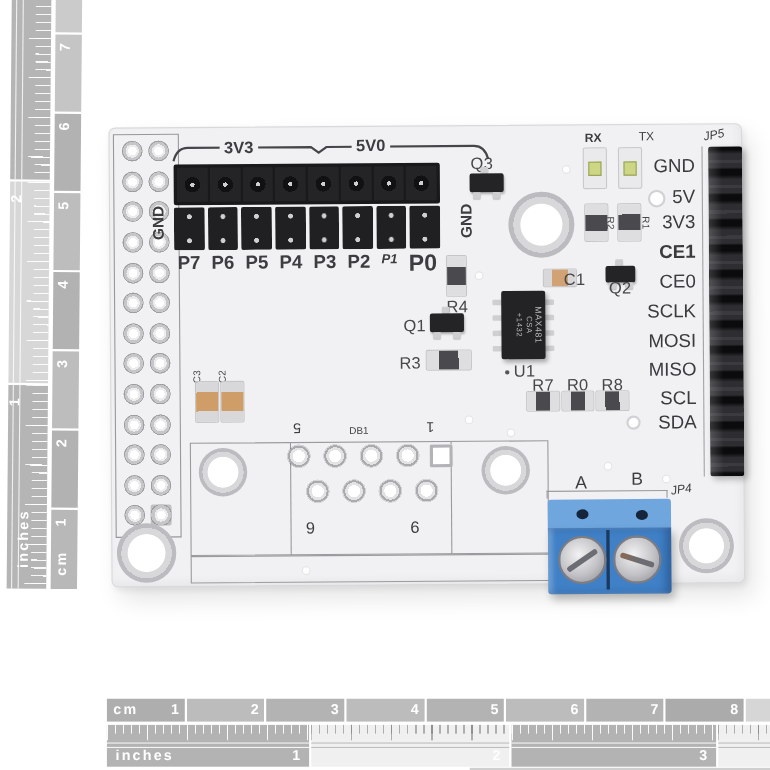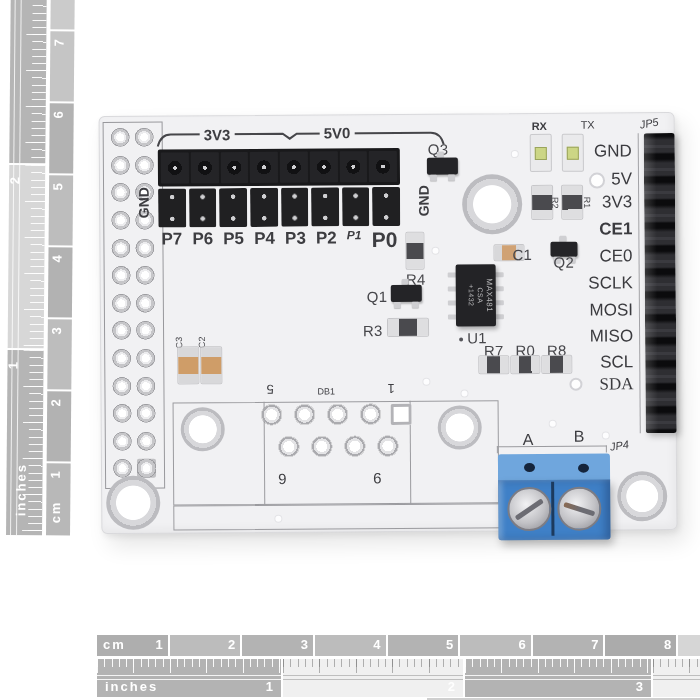--- a/index.html
+++ b/index.html
@@ -329,21 +329,21 @@
     <div class="jp5hdr"></div>
     <div class="jp5pin" style="top:28px;">GND</div>
     <div class="jp5pin" style="top:56px;">5V</div>
     <div class="jp5pin" style="top:79px;">3V3</div>
     <div class="jp5pin" style="top:106px;font-weight:bold;">CE1</div>
     <div class="jp5pin" style="top:133px;">CE0</div>
     <div class="jp5pin" style="top:160px;">SCLK</div>
     <div class="jp5pin" style="top:187px;">MOSI</div>
     <div class="jp5pin" style="top:213px;">MISO</div>
     <div class="jp5pin" style="top:239px;">SCL</div>
-    <div class="jp5pin" style="top:261px;font-family:Liberation Serif, serif;">SDA</div>
+    <div class="jp5pin" style="top:261px;">SDA</div>
 
     <div class="res-v" style="left:306px; top:118px; width:17px; height:36px;"></div>
     <div class="reflabel" style="left:303px; top:156px; width:24px; text-align:center;">R4</div>
     <div class="reflabel" style="left:266px; top:173px;">Q1</div>
     <div class="leg" style="left:301px; top:164px;"></div>
     <div class="sot" style="left:290px; top:170px; width:31px; height:17px;"></div>
     <div class="leg" style="left:293px; top:187px;"></div>
     <div class="leg" style="left:311px; top:187px;"></div>
     <div class="reflabel" style="left:262px; top:207px;">R3</div>
     <div class="res-h" style="left:287px; top:204px; width:40px; height:17px;"></div>

